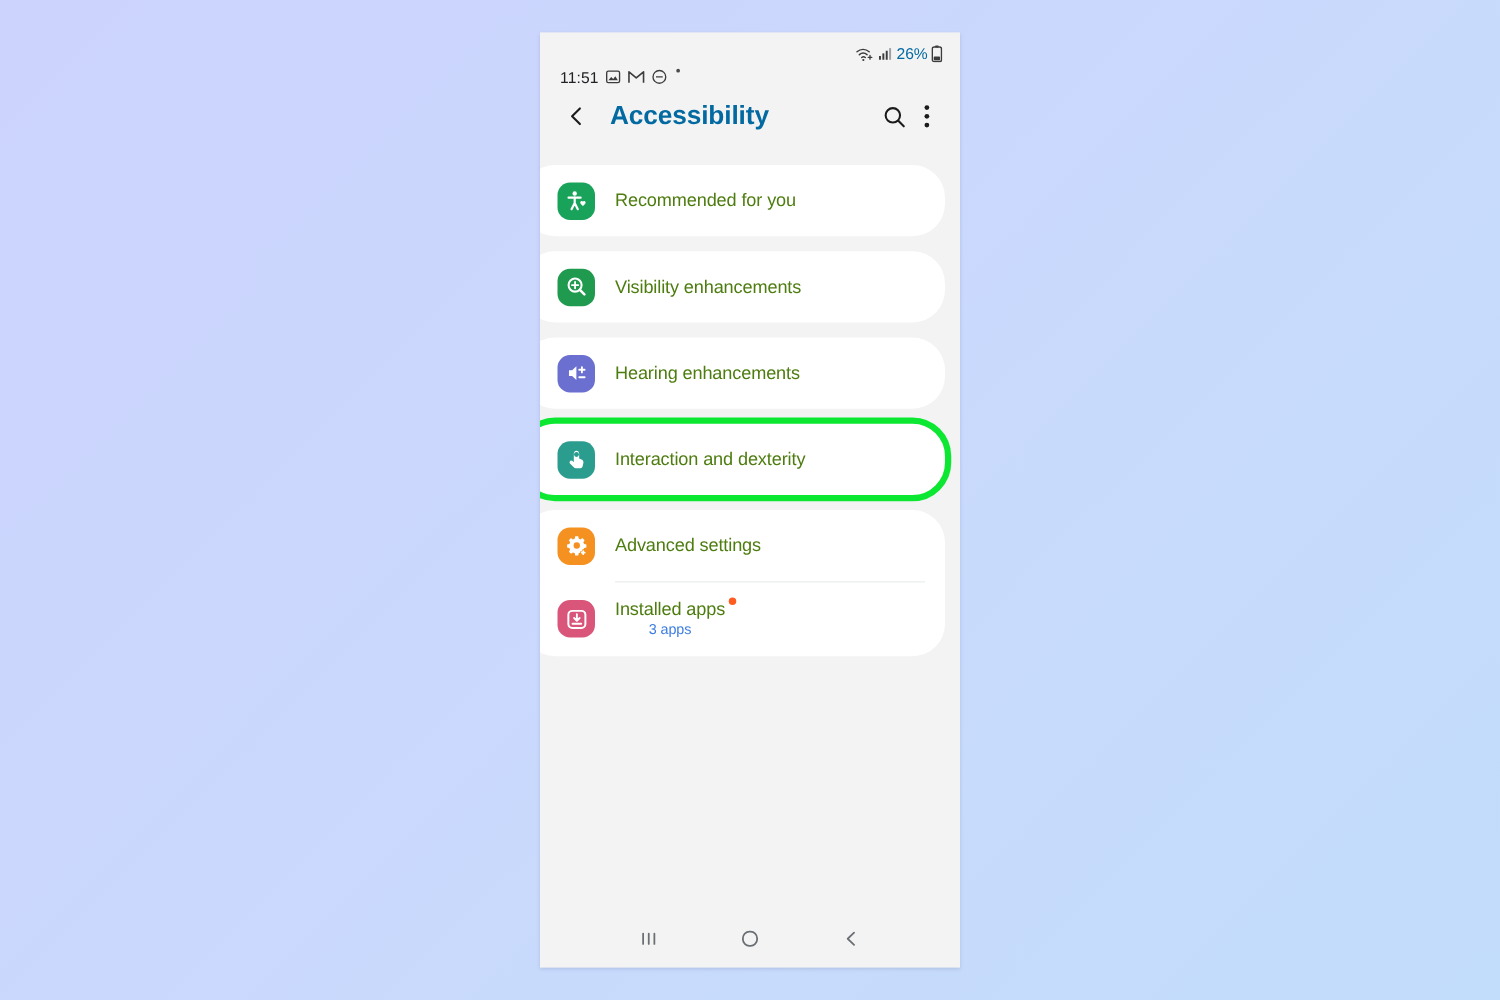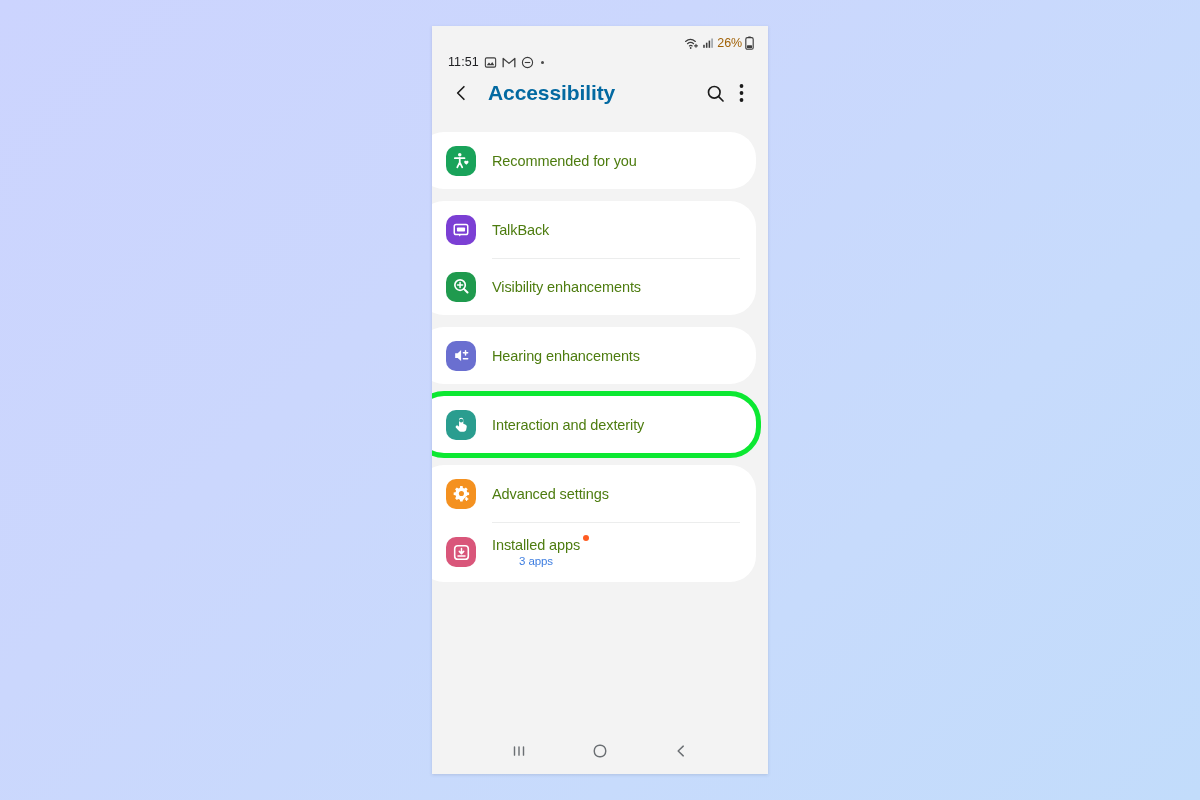--- a/index.html
+++ b/index.html
@@ -22,24 +22,24 @@
     box-shadow: 0 1px 3px rgba(60,70,110,.18);
   }
 
   
   .statusbar {
     height: 34px;
     display: flex; align-items: center; justify-content: space-between;
     padding: 0 14px 0 16px;
     background: #f3f3f3;
   }
-  .sb-left { display: flex; align-items: center; gap: 5px; margin-top: 38px; }
+  .sb-left { display: flex; gap: 5px; margin-top: 38px; }
   .sb-right { display: flex; align-items: center; gap: 3px; }
   .sb-time { font-size: 12.5px; color: #202124; letter-spacing: .1px; }
-  .sb-batt-text { font-size: 12.5px; color: #a16207; letter-spacing: -.1px; }
+  .sb-batt-text { font-size: 12.5px; color: #0369a1; letter-spacing: -.1px; }
   .sb-dot { width: 3px; height: 3px; border-radius: 50%; background: #4a4a4a; margin-left: 2px; }
   .sb-ico { display: block; }
 
   
   .appbar {
     height: 66px;
     display: flex; align-items: center;
     padding: 0 16px 0 14px;
     background: #f3f3f3;
   }
@@ -180,32 +180,20 @@
           </svg>
         </div>
         <div class="row-text">
           <span class="row-label">Recommended for you</span>
         </div>
       </div>
     </div>
 
     <div class="card">
       <div class="row">
-        <div class="ico" style="background:#7b3fd4">
-          <svg width="18" height="18" viewBox="0 0 24 24">
-            <rect x="3" y="4.5" width="18" height="13.5" rx="2.4" fill="none" stroke="#fff" stroke-width="2"></rect>
-            <rect x="6.6" y="8.6" width="10.8" height="5.4" rx="1" fill="#fff"></rect>
-            <path d="M9.5 18v2.8l3.2-2.8z" fill="#fff"></path>
-          </svg>
-        </div>
-        <div class="row-text">
-          <span class="row-label">TalkBack</span>
-        </div>
-      </div>
-      <div class="row">
         <div class="ico" style="background:#1f9a4e">
           <svg width="19" height="19" viewBox="0 0 24 24">
             <circle cx="10.2" cy="10.2" r="6.6" fill="none" stroke="#fff" stroke-width="2.1"></circle>
             <path d="M10.2 7v6.4M7 10.2h6.4" stroke="#fff" stroke-width="1.9" stroke-linecap="round"></path>
             <line x1="15" y1="15" x2="19.6" y2="19.6" stroke="#fff" stroke-width="2.6" stroke-linecap="round"></line>
           </svg>
         </div>
         <div class="row-text">
           <span class="row-label">Visibility enhancements</span>
         </div>

